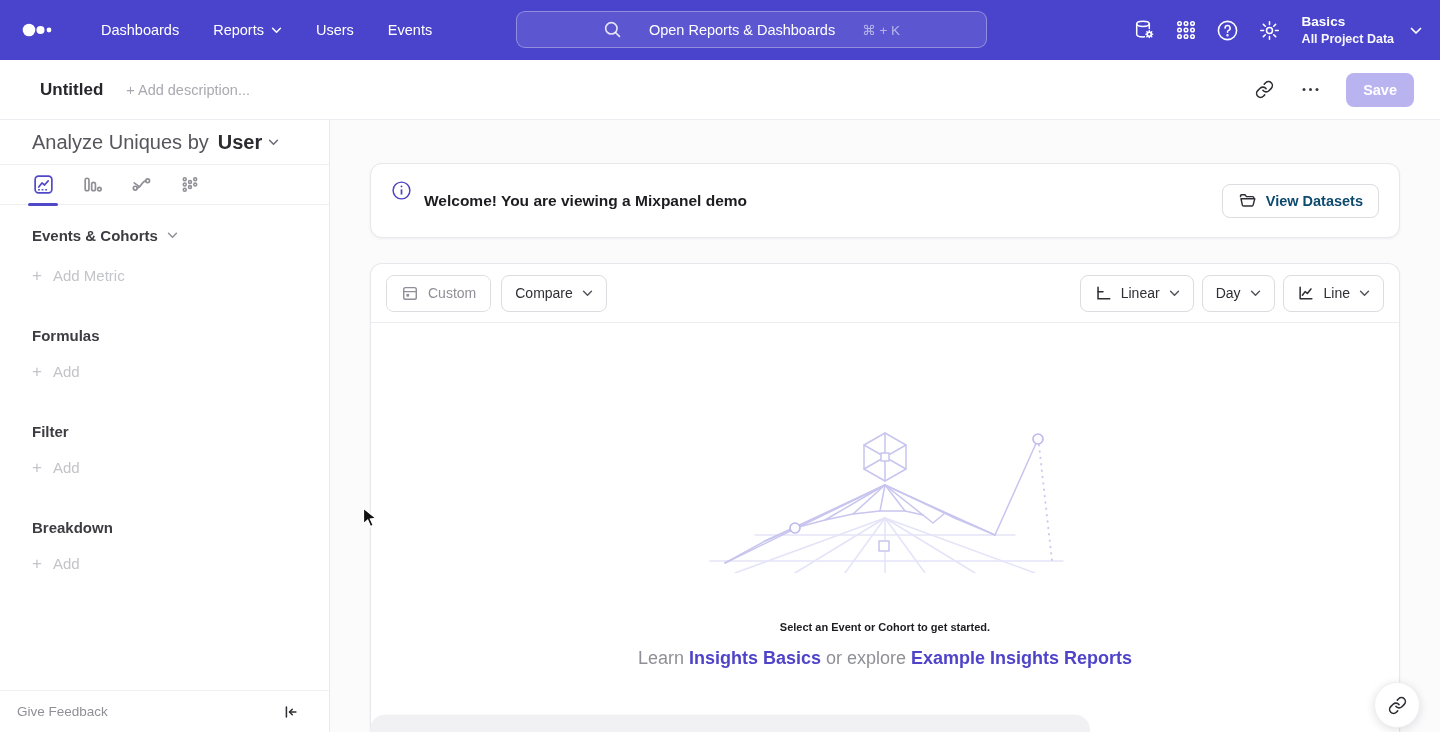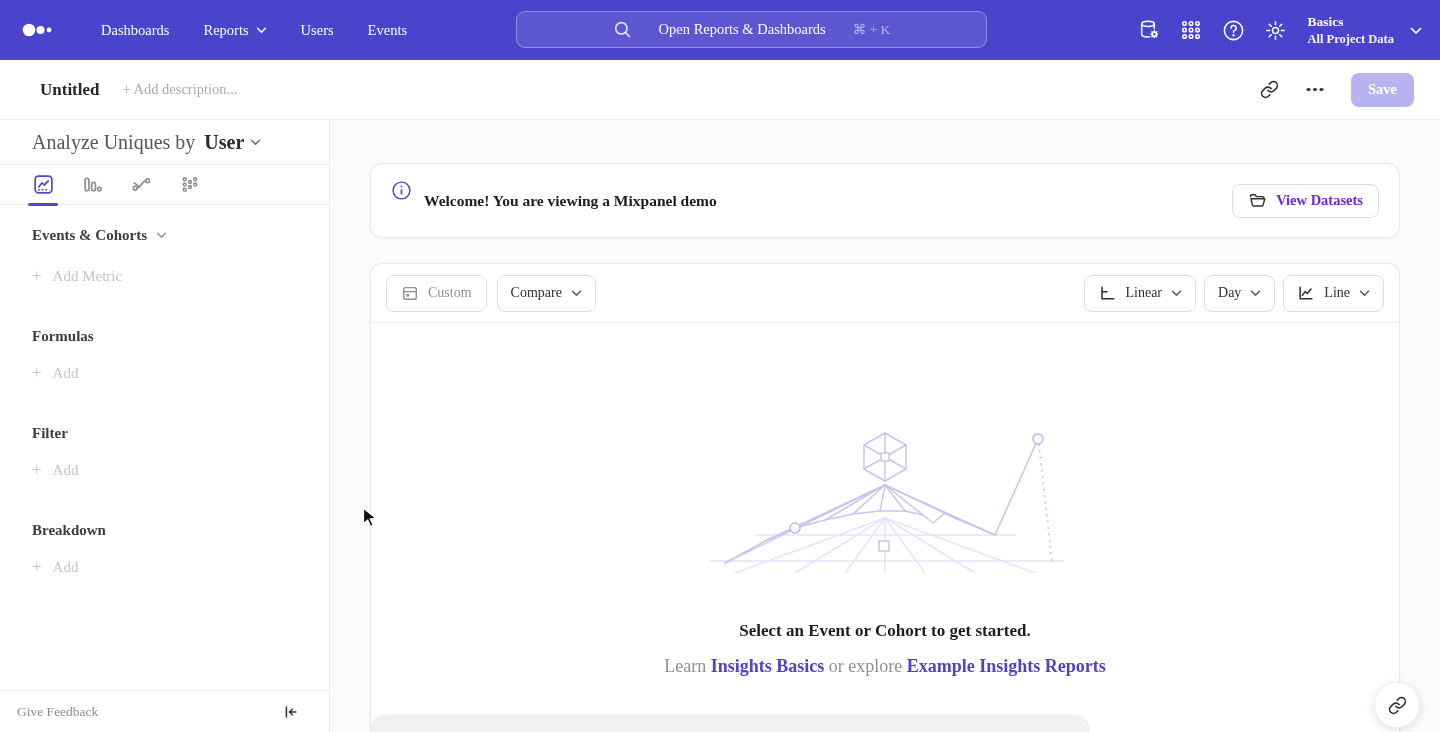--- a/index.html
+++ b/index.html
@@ -1,18 +1,18 @@
 <!DOCTYPE html>
 <html><head>
 <meta charset="utf-8">
 <style>
   * { margin:0; padding:0; box-sizing:border-box; }
   html,body { width:1440px; height:732px; overflow:hidden; background:#fbfbfc;
     font-family:"Liberation Sans", sans-serif; -webkit-font-smoothing:antialiased; }
-  .page { position:relative; width:1388px; height:732px;font-family:Liberation Serif, serif; }
+  .page { position:relative; width:1388px; height:732px; }
 
   
   .topnav { position:absolute; top:0; left:0; width:1440px; height:60px;
     background:#4a44cc; display:flex; align-items:center; color:#fff; z-index:10; }
   .logo { padding:0 26px 0 22px; display:flex; align-items:center; cursor:pointer; }
   .nav-items { display:flex; align-items:center; }
   .nav-item { padding:0 17px; height:60px; display:flex; align-items:center; gap:7px;
     font-size:14.5px; font-weight:500; color:#fff; cursor:pointer; }
   .chev { display:inline-flex; }
   .search-pill { position:absolute; left:516px; top:11px; width:471px; height:37px;
@@ -72,42 +72,42 @@
   .main { position:absolute; top:120px; left:330px; width:1110px; height:612px; background:#fbfbfc; }
   .banner { position:absolute; left:40px; right:40px; top:43px; height:75px; background:#fff;
     border:1px solid #e7e7ec; border-radius:12px; box-shadow:0 1px 3px rgba(25,25,40,.05);
     display:flex; align-items:center; padding:0 20px; z-index:2; }
   .banner-icon { flex:0 0 auto; display:flex; margin-top:-20px; }
   .banner-texts { margin-left:12px; display:flex; flex-direction:column; gap:4px; }
   .banner-title { font-size:15.5px; font-weight:700; color:#1d1d21; }
   .banner-sub { font-size:14.5px; color:#6e6e76; }
   .datasets-btn { margin-left:auto; height:34px; padding:8px 15px; display:flex; align-items:center;
     gap:9px; background:#fff; border:1px solid #dcdce1; border-radius:8px; font-size:14.5px;
-    font-weight:600; color:#6d28d9; cursor:pointer; font-family:inherit; }
+    font-weight:600; color:#0c4a6e; cursor:pointer; font-family:inherit; }
 
   .card { position:absolute; left:40px; right:40px; top:143px; bottom:0; background:#fff;
     border:1px solid #e7e7ec; border-bottom:none; border-radius:12px 12px 0 0;
     box-shadow:0 1px 3px rgba(25,25,40,.05); display:flex; flex-direction:column; z-index:1; }
   .toolbar { flex:0 0 59px; border-bottom:1px solid #ededf1; display:flex; align-items:center;
     padding:0 15px; }
   .seg { display:flex; align-items:stretch; height:37px; border:1px solid #dcdce1; border-radius:8px;
     background:#fff; overflow:hidden; }
   .seg-item { display:flex; align-items:center; gap:9px; padding:0 14px; font-size:14px;
     color:#8f8f97; border-right:1px solid #e8e8ec; background:#fff; cursor:pointer; white-space:nowrap; }
   .seg-item:last-child { border-right:none; }
   .seg-item.selected { background:#ededf0; color:#26262b; font-weight:600; }
   .btn { height:37px; display:flex; align-items:center; gap:9px; padding:0 13px; background:#fff;
     border:1px solid #dcdce1; border-radius:8px; font-size:14px; font-weight:500; color:#2f2f35;
     cursor:pointer; font-family:inherit; white-space:nowrap; }
   .btn .chev { color:#55555c; }
   .ml10 { margin-left:10px; }
   .toolbar-right { margin-left:auto; display:flex; gap:8px; }
 
   .empty { flex:1; display:flex; flex-direction:column; align-items:center; padding-top:100px; }
-  .empty-title { margin-top:48px; font-size:17px; font-weight:700; color:#1d1d21; }
+  .empty-title { margin-top:48px; font-size:11px; font-weight:700; color:#1d1d21; }
   .empty-sub { margin-top:15px; font-size:18px; color:#8f8f97; }
   .empty-sub .link { color:#4f44c9; font-weight:600; cursor:pointer; }
 
   .peek-bar { position:absolute; left:40px; bottom:0; width:720px; height:17px; background:#f1f1f4;
     border-radius:15px 15px 0 0; box-shadow:0 -1px 0 rgba(0,0,0,.02); z-index:3; }
 
   .fab { position:absolute; left:1044px; top:562px; width:46px; height:46px; border-radius:50%;
     background:#fff; border:1px solid #efeff2; box-shadow:0 2px 10px rgba(20,20,40,.13);
     display:flex; align-items:center; justify-content:center; color:#2f2f35; cursor:pointer; z-index:4; }
 

